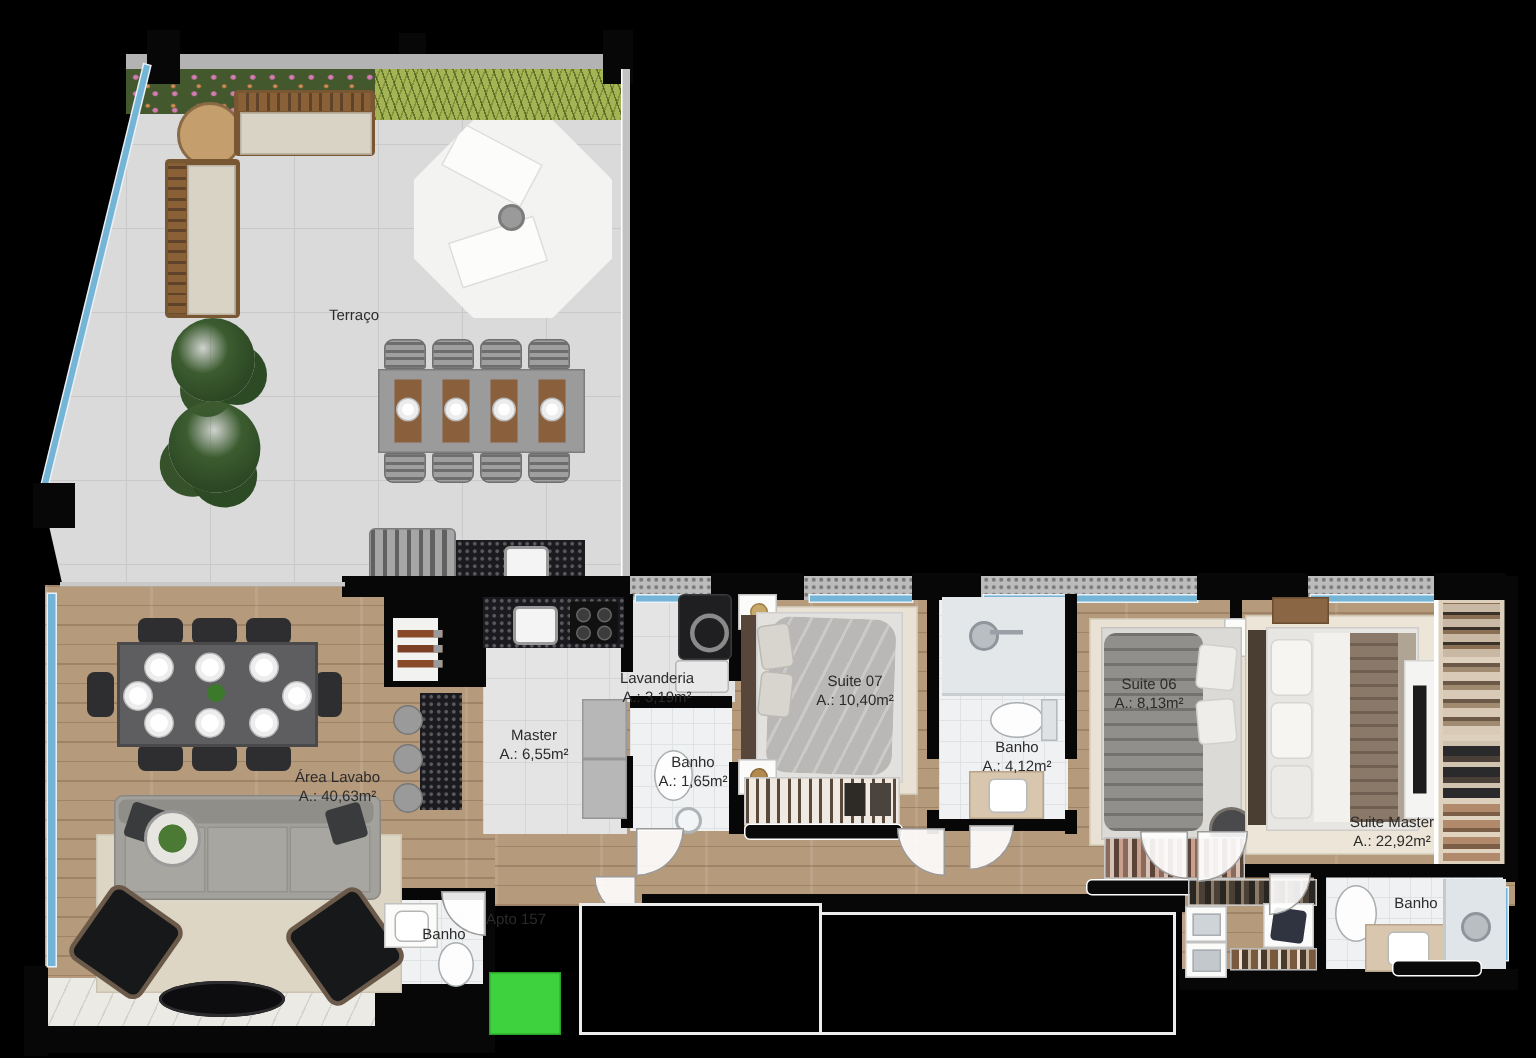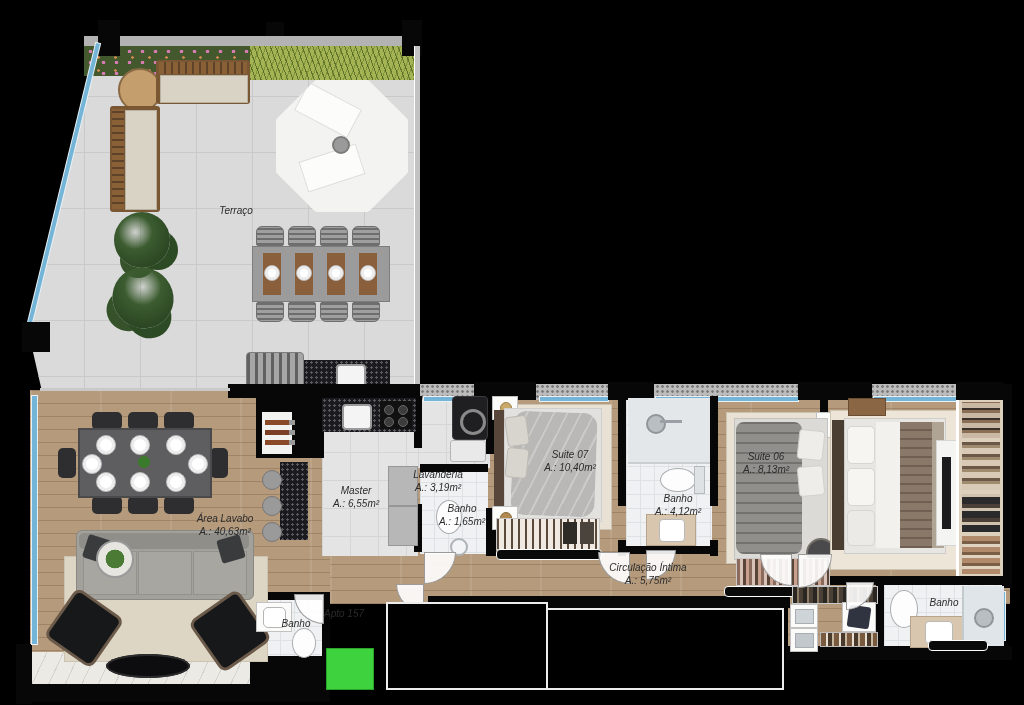--- a/index.html
+++ b/index.html
@@ -27,21 +27,21 @@
     background-image:repeating-linear-gradient(0deg,rgba(101,72,48,.28) 0 1px,transparent 1px 13px),
                      repeating-linear-gradient(90deg,rgba(255,255,255,.10) 0 2px,transparent 2px 70px);}
   .granite{background-color:#1b1b1f;
     background-image:radial-gradient(rgba(255,255,255,.28) 1px,transparent 1.4px);
     background-size:5px 5px;}
   .marble{background-color:#eceae5;
     background-image:repeating-linear-gradient(115deg,rgba(150,150,150,.28) 0 1px,transparent 1px 15px);}
   .rug{position:absolute;background:#ddd6c5;border:1px solid #ccc4b0;}
   .whitebox{position:absolute;background:#fbfbfa;border:1px solid #c2c2c2;}
   .lbl{position:absolute;color:#2b2b2b;font-size:10px;line-height:1.3;text-align:center;white-space:nowrap;}
-  .lbl span{display:block;font-style:italic;}
+  .lbl span{display:block;}
   .plate{position:absolute;width:18px;height:18px;border-radius:50%;background:#fff;
          border:1px solid #b9b9b9;box-shadow:inset 0 0 0 3px #ededed;}
   .chair{position:absolute;background:#2e2e30;border-radius:5px;}
   .tchair{position:absolute;width:26px;height:18px;background:#9f9f9f;border:1px solid #6f6f6f;
           border-radius:6px 6px 2px 2px;
           background-image:repeating-linear-gradient(0deg,rgba(60,60,60,.5) 0 2px,transparent 2px 5px);}
   .arc{position:absolute;background:rgba(255,255,255,.9);border:1px solid #9a9a9a;}
   .doorbar{position:absolute;background:#0a0a0a;border:1px solid #fff;border-radius:4px;}
   .toilet{position:absolute;background:#fdfdfd;border:1px solid #a9aeb1;border-radius:50%;}
   .palm{position:absolute;border-radius:50%;
@@ -343,47 +343,47 @@
     <span>Terraço</span>
   </div>
   <div class="lbl" style="left:173px;top:512px;width:104px;">
     <span>Área Lavabo</span>
     <span>A.: 40,63m²</span>
   </div>
   <div class="lbl" style="left:306px;top:484px;width:100px;">
     <span>Master</span>
     <span>A.: 6,55m²</span>
   </div>
-  <div class="lbl" style="left:388px;top:468px;width:100px;">
+  <div class="lbl" style="left:388px;top:446px;width:100px;">
     <span>Lavanderia</span>
     <span>A.: 3,19m²</span>
   </div>
   <div class="lbl" style="left:412px;top:502px;width:100px;">
     <span>Banho</span>
     <span>A.: 1,65m²</span>
   </div>
   <div class="lbl" style="left:520px;top:448px;width:100px;">
     <span>Suite 07</span>
     <span>A.: 10,40m²</span>
   </div>
   <div class="lbl" style="left:628px;top:492px;width:100px;">
     <span>Banho</span>
     <span>A.: 4,12m²</span>
   </div>
   <div class="lbl" style="left:716px;top:450px;width:100px;">
     <span>Suite 06</span>
     <span>A.: 8,13m²</span>
   </div>
+  <div class="lbl" style="left:868px;top:542px;width:120px;">
+    <span>Suite Master</span>
+    <span>A.: 22,92m²</span>
+  </div>
   <div class="lbl" style="left:914px;top:596px;width:60px;">
     <span>Banho</span>
   </div>
-  <div class="lbl" style="left:588px;top:561px;width:120px;">
-    <span>Circulação Íntima</span>
-    <span>A.: 5,75m²</span>
-  </div>
   <div class="lbl" style="left:266px;top:617px;width:60px;">
     <span>Banho</span>
   </div>
   <div class="lbl" style="left:312px;top:607px;width:64px;">
     <span>Apto 157</span>
   </div>
 
 </div>
 
 </body></html>

